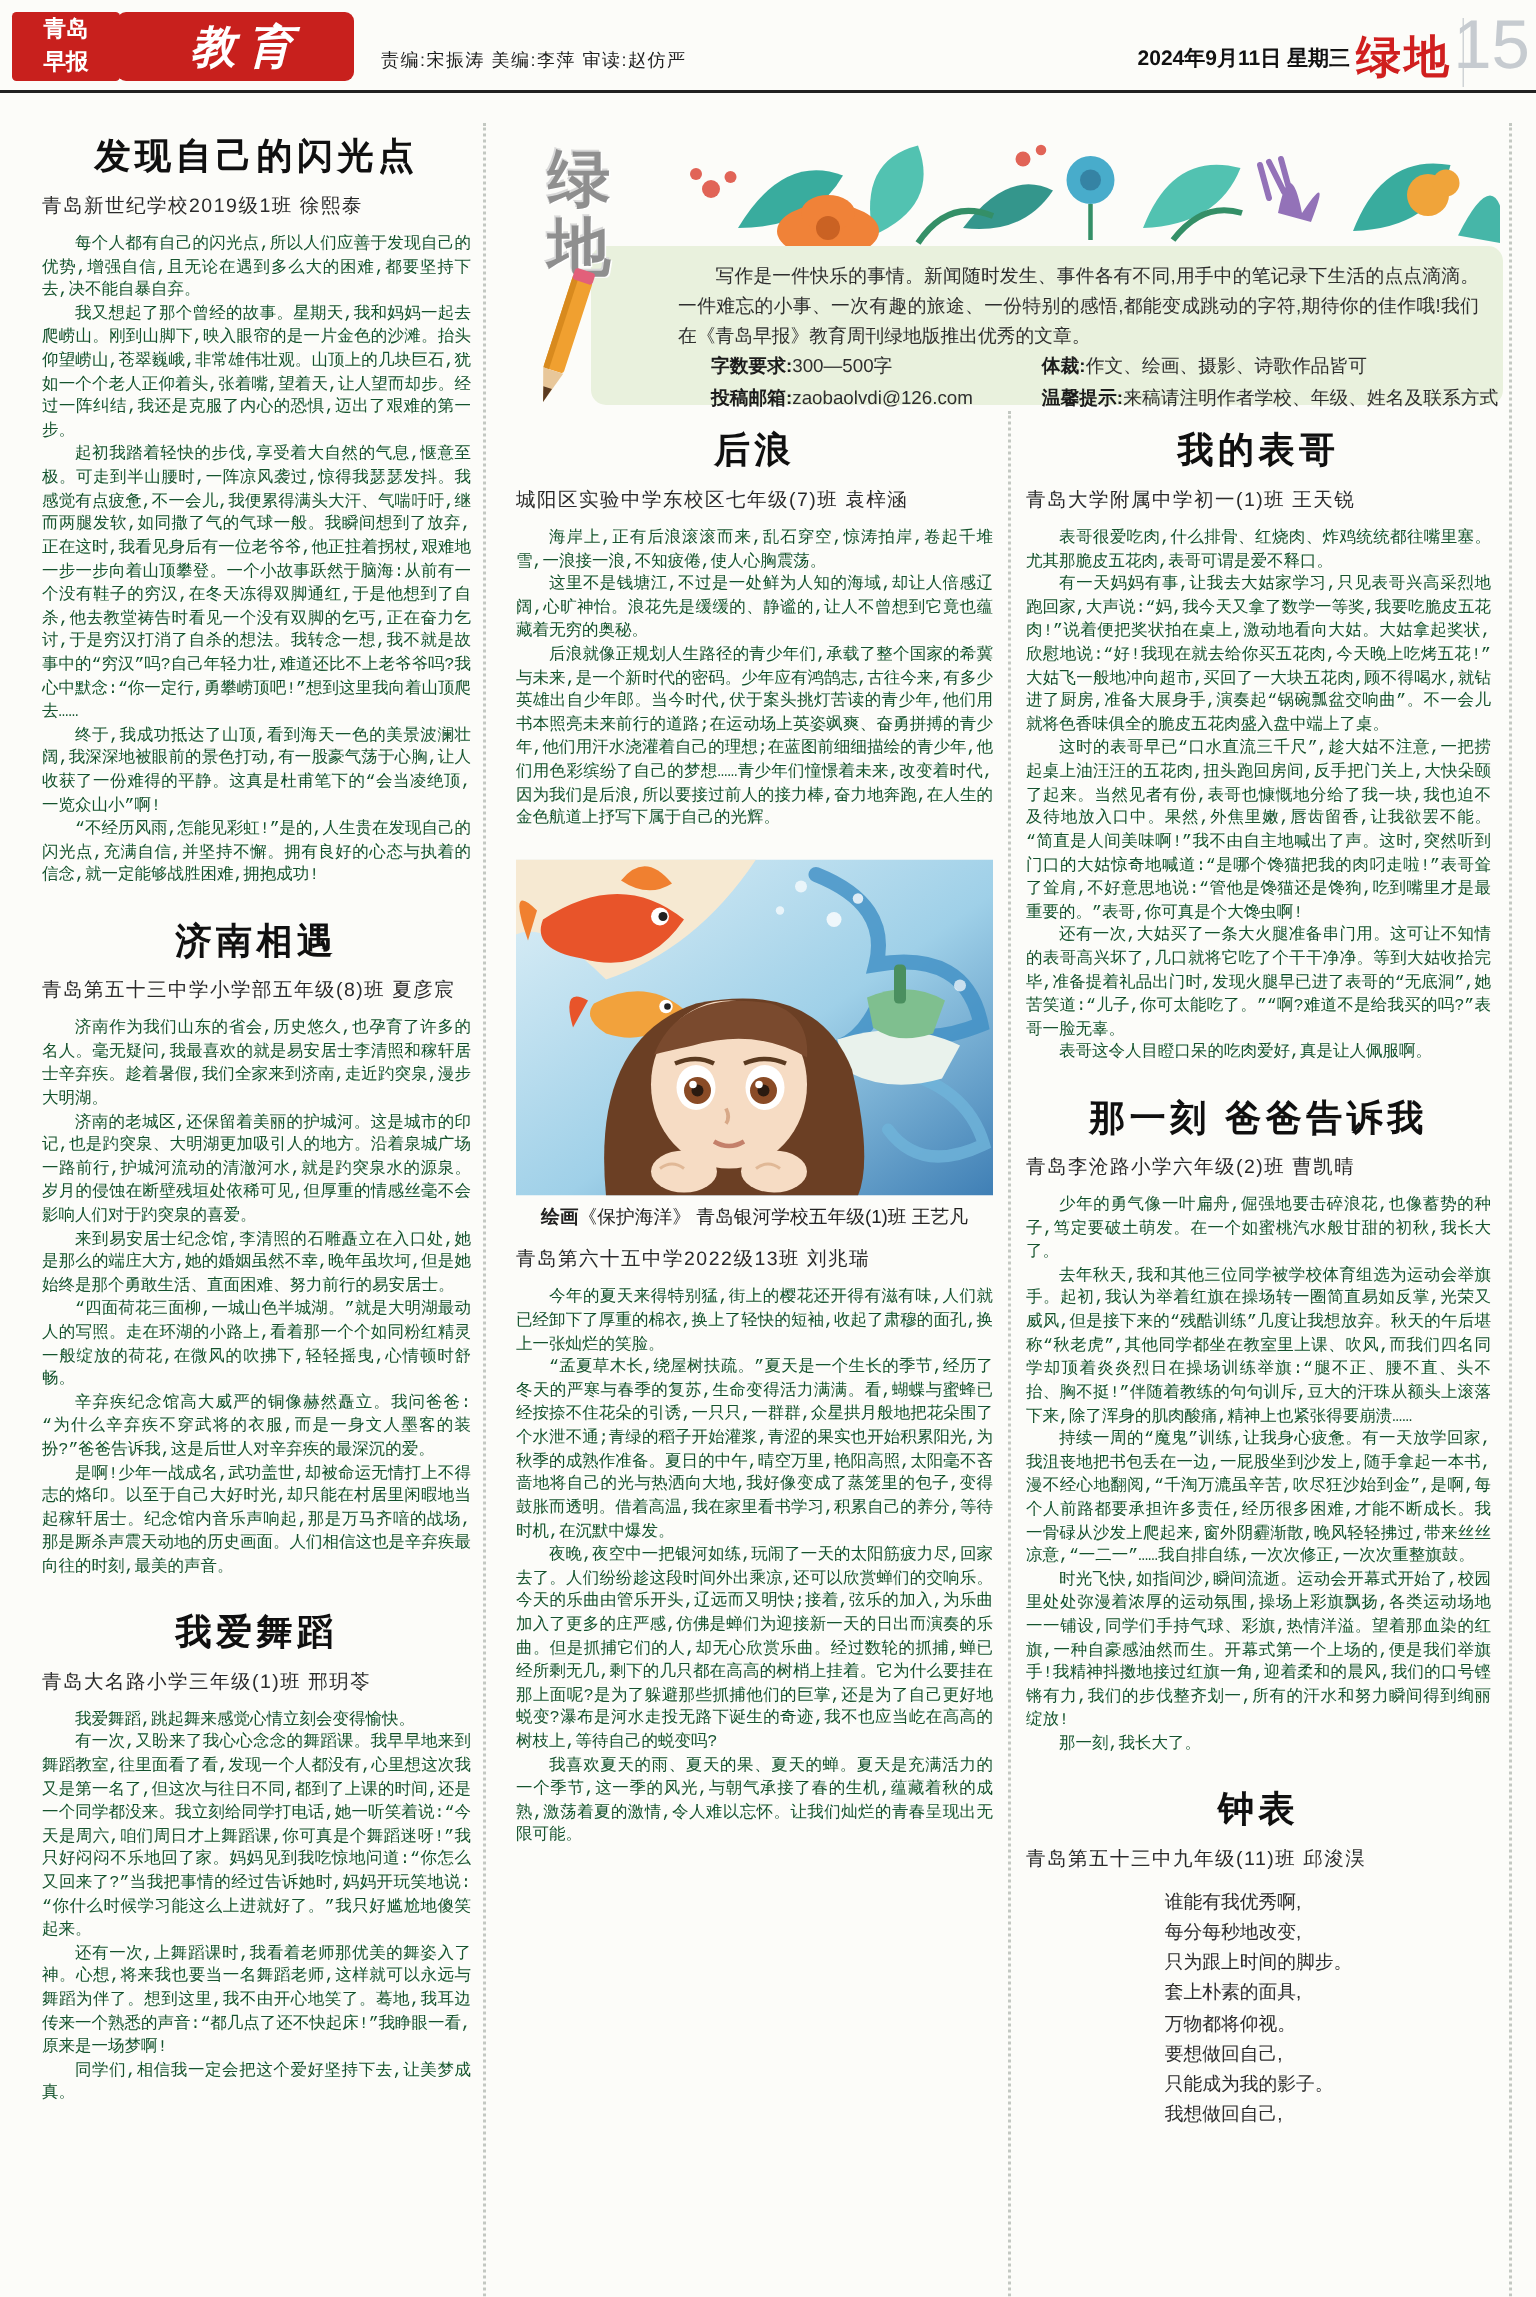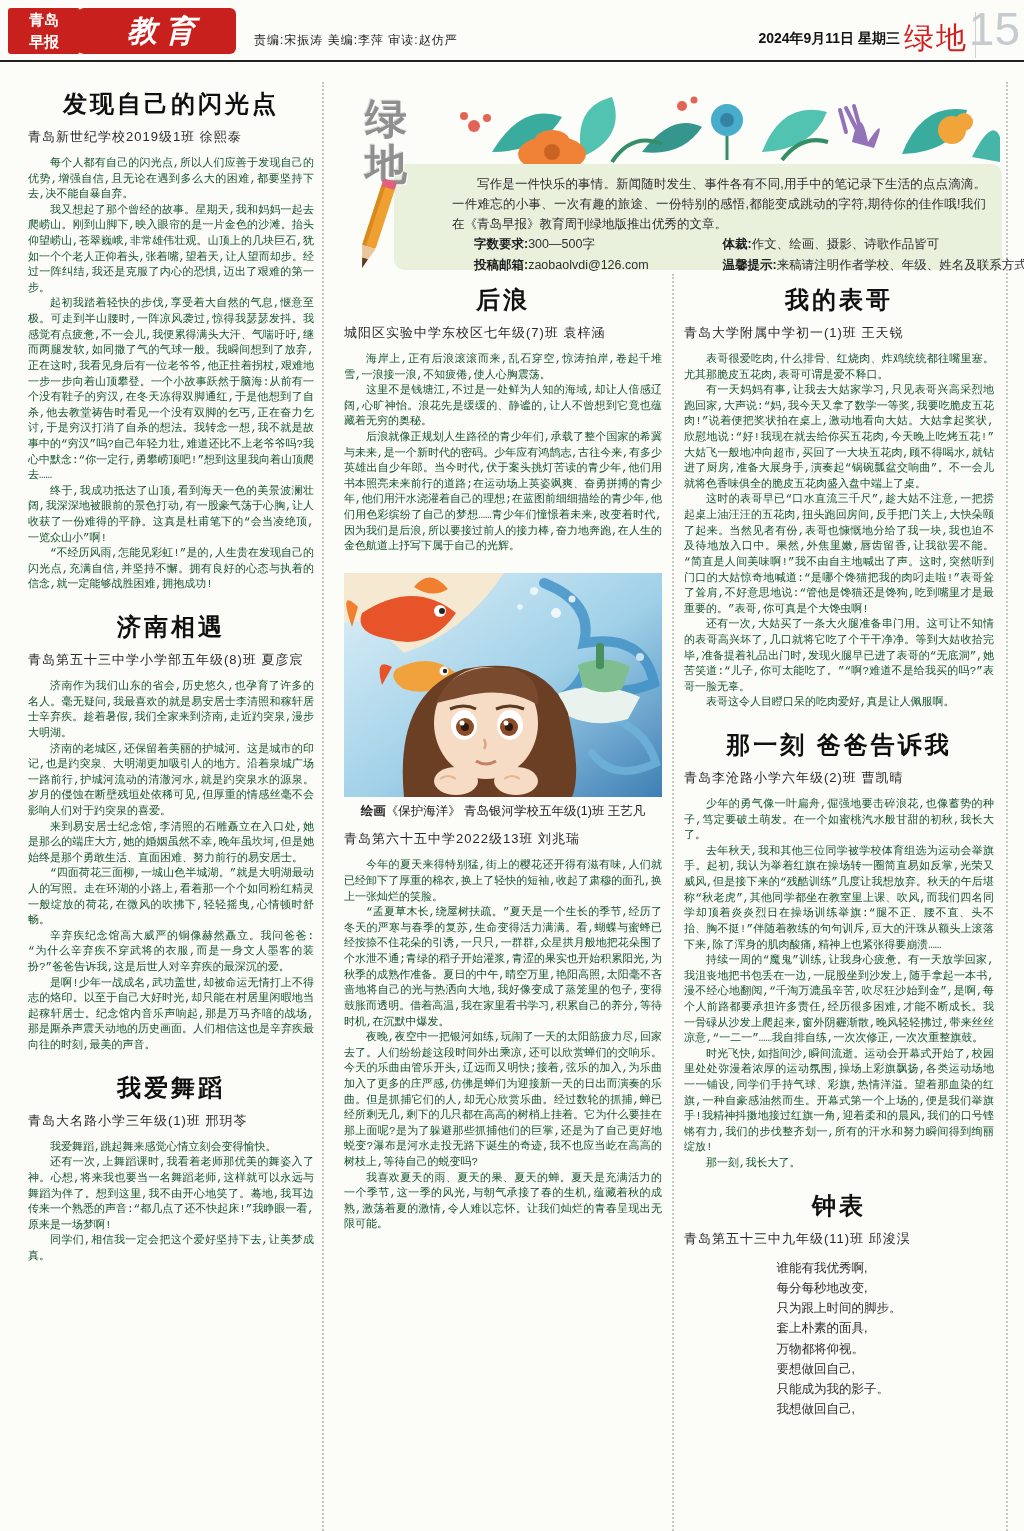--- a/index.html
+++ b/index.html
@@ -10,42 +10,42 @@
   
   .header{position:absolute;top:6px;left:0;right:0;height:52px;}
   .masthead{position:absolute;left:8px;top:2px;width:72px;height:46px;background:#c8201d;
             color:#fff;font-weight:bold;font-size:15px;line-height:1.45;text-align:center;
             border-radius:3px;display:flex;flex-direction:column;justify-content:center;}
   .section-badge{position:absolute;left:78px;top:2px;width:158px;height:46px;background:#c8201d;
             border-radius:6px;color:#fff;font-size:30px;font-weight:bold;font-style:italic;
             display:flex;align-items:center;justify-content:center;letter-spacing:8px;padding-left:16px;box-sizing:border-box;}
   .credits{position:absolute;left:254px;top:26px;font-size:12px;color:#1d1d1d;letter-spacing:1px;}
   .header-date{position:absolute;right:124px;top:24px;font-size:14px;font-weight:bold;color:#111;}
-  .edition-name{position:absolute;right:56px;top:12px;color:#d01f1f;font-size:30px;font-weight:400;letter-spacing:2px;}
+  .edition-name{position:absolute;right:56px;top:12px;color:#d01f1f;font-size:30px;font-weight:700;letter-spacing:2px;}
   .pn-divider{position:absolute;right:48px;top:6px;width:1px;height:46px;background:#cfd3d6;}
   .page-num{position:absolute;right:4px;top:-4px;font-size:46px;color:#c6cbd0;font-weight:400;}
   .header-rule{position:absolute;top:60px;left:0;width:1024px;height:2px;background:#222;}
 
   
   .divider{position:absolute;width:0;border-left:2px dotted #c3c8c2;}
   .div-1{left:322px;top:82px;bottom:0;}
   .div-2{left:672px;top:274px;bottom:0;}
   .div-3{left:1006px;top:82px;bottom:0;}
 
   
   .banner{position:absolute;left:344px;top:82px;width:660px;height:188px;}
   .flowers{position:absolute;left:88px;top:0;width:568px;height:88px;}
   .banner-box{position:absolute;left:50px;top:82px;right:2px;bottom:0;background:#e9f1dd;border-radius:10px;}
   .lvdi-logo{position:absolute;left:16px;top:14px;width:52px;text-align:center;z-index:3;}
   .lvdi-logo .ch{font-size:42px;font-weight:900;color:#8f8f8f;line-height:1.1;
                  text-shadow:1px 1px 0 #fff,-1px -1px 0 #d9d9d9;}
   .pencil{position:absolute;left:8px;top:96px;width:46px;height:100px;z-index:3;}
   .banner-intro{position:absolute;left:108px;top:92px;right:18px;font-size:12.5px;line-height:1.6;
                 color:#2e2e2e;text-indent:2em;text-align:justify;}
-  .banner-reqs{position:absolute;left:130px;right:14px;top:152px;display:flex;gap:74px;font-size:12.5px;line-height:1.7;color:#2e2e2e;}
+  .banner-reqs{position:absolute;left:130px;right:14px;top:152px;display:flex;gap:46px;font-size:12.5px;line-height:1.7;color:#2e2e2e;}
   .req-label{font-weight:bold;color:#1c1c1c;}
   .req-row{white-space:nowrap;}
 
   
   .col-left{position:absolute;left:28px;top:80px;width:286px;}
   .col-mid{position:absolute;left:344px;top:276px;width:318px;}
   .col-right{position:absolute;left:684px;top:276px;width:310px;}
 
   .article{margin-bottom:18px;}
   .article-title{text-align:center;font-size:24px;font-weight:bold;color:#101010;
@@ -170,20 +170,21 @@
           <p class="article-para">“四面荷花三面柳,一城山色半城湖。”就是大明湖最动人的写照。走在环湖的小路上,看着那一个个如同粉红精灵一般绽放的荷花,在微风的吹拂下,轻轻摇曳,心情顿时舒畅。</p>
           <p class="article-para">辛弃疾纪念馆高大威严的铜像赫然矗立。我问爸爸:“为什么辛弃疾不穿武将的衣服,而是一身文人墨客的装扮?”爸爸告诉我,这是后世人对辛弃疾的最深沉的爱。</p>
           <p class="article-para">是啊!少年一战成名,武功盖世,却被命运无情打上不得志的烙印。以至于自己大好时光,却只能在村居里闲暇地当起稼轩居士。纪念馆内音乐声响起,那是万马齐喑的战场,那是厮杀声震天动地的历史画面。人们相信这也是辛弃疾最向往的时刻,最美的声音。</p>
         </div>
     </article>
     <article class="article">
       <h2 class="article-title">我爱舞蹈</h2>
       <div class="article-byline">青岛大名路小学三年级(1)班  邢玥苓</div>
       <div class="article-body">
           <p class="article-para">我爱舞蹈,跳起舞来感觉心情立刻会变得愉快。</p>
+          <p class="article-para">有一次,又盼来了我心心念念的舞蹈课。我早早地来到舞蹈教室,往里面看了看,发现一个人都没有,心里想这次我又是第一名了,但这次与往日不同,都到了上课的时间,还是一个同学都没来。我立刻给同学打电话,她一听笑着说:“今天是周六,咱们周日才上舞蹈课,你可真是个舞蹈迷呀!”我只好闷闷不乐地回了家。妈妈见到我吃惊地问道:“你怎么又回来了?”当我把事情的经过告诉她时,妈妈开玩笑地说:“你什么时候学习能这么上进就好了。”我只好尴尬地傻笑起来。</p>
           <p class="article-para">还有一次,上舞蹈课时,我看着老师那优美的舞姿入了神。心想,将来我也要当一名舞蹈老师,这样就可以永远与舞蹈为伴了。想到这里,我不由开心地笑了。蓦地,我耳边传来一个熟悉的声音:“都几点了还不快起床!”我睁眼一看,原来是一场梦啊!</p>
           <p class="article-para">同学们,相信我一定会把这个爱好坚持下去,让美梦成真。</p>
         </div>
     </article>
   </div>
 
   <div class="col-mid">
     <article class="article">
       <h2 class="article-title">后浪</h2>
       <div class="article-byline">城阳区实验中学东校区七年级(7)班  袁梓涵</div>

